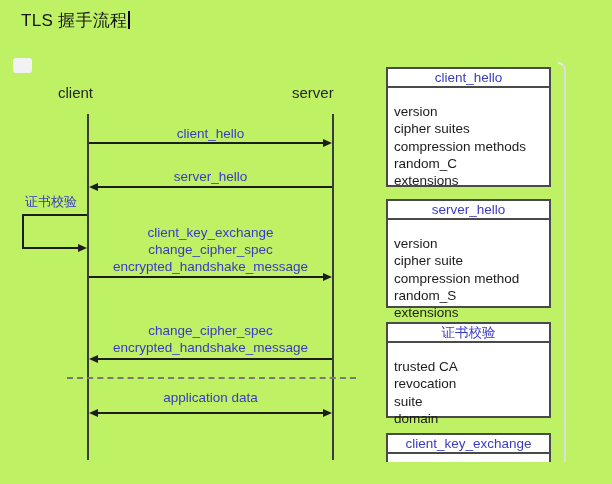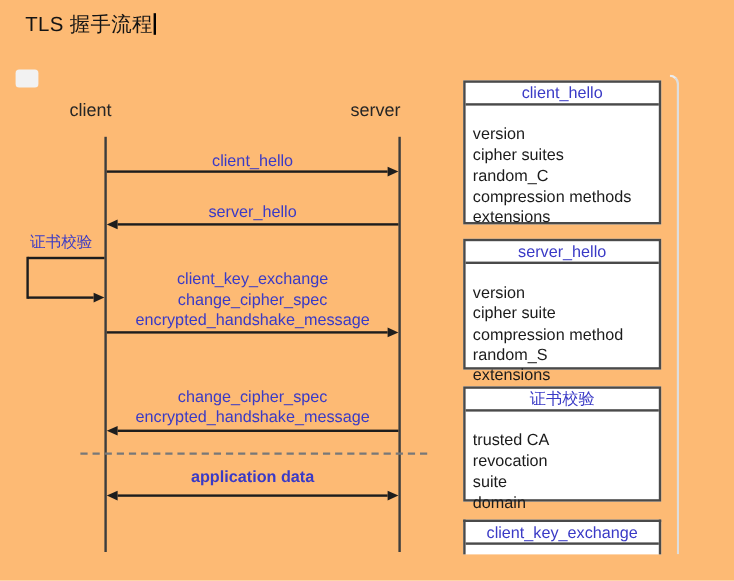--- a/index.html
+++ b/index.html
@@ -1,19 +1,19 @@
 <!DOCTYPE html>
 <html><head>
 <meta charset="utf-8">
 <style>
   * { margin:0; padding:0; box-sizing:border-box; }
   html,body { background:#ffffff; }
   body { font-family:"Liberation Sans","DejaVu Sans",sans-serif; }
   #screen {
-    position:relative; width:612px; height:484px; background:#fdba74;
+    position:relative; width:612px; height:484px; background:#bef264;
     overflow:hidden;
   }
   
   .doc-title {
     position:absolute; left:21px; top:9px;
     font-size:17px; letter-spacing:.3px; color:#141414;
     white-space:nowrap;
   }
   .caret {
     display:inline-block; width:2px; height:18px;
@@ -114,32 +114,32 @@
 
   <div class="msg-label" style="top:322px;">
     <div>change_cipher_spec</div>
     <div>encrypted_handshake_message</div>
   </div>
   <div class="arrow-line" style="left:98px; top:358px; width:234px;"></div>
   <div class="ah-left" style="left:89px; top:355px;"></div>
 
   <div class="dashed-line"></div>
 
-  <div class="msg-label" style="top:389px;font-weight:bold;">application data</div>
+  <div class="msg-label" style="top:389px;">application data</div>
   <div class="arrow-line" style="left:98px; top:412px; width:225px;"></div>
   <div class="ah-left" style="left:89px; top:409px;"></div>
   <div class="ah-right" style="left:323px; top:409px;"></div>
 
   <div class="panel" style="top:67px; height:120px;">
     <div class="panel-title">client_hello</div>
     <div class="panel-items">
       <div class="panel-item">version</div>
       <div class="panel-item">cipher suites</div>
+      <div class="panel-item">compression methods</div>
       <div class="panel-item">random_C</div>
-      <div class="panel-item">compression methods</div>
       <div class="panel-item">extensions</div>
     </div>
   </div>
 
   <div class="panel" style="top:199px; height:109px;">
     <div class="panel-title">server_hello</div>
     <div class="panel-items">
       <div class="panel-item">version</div>
       <div class="panel-item">cipher suite</div>
       <div class="panel-item">compression method</div>

